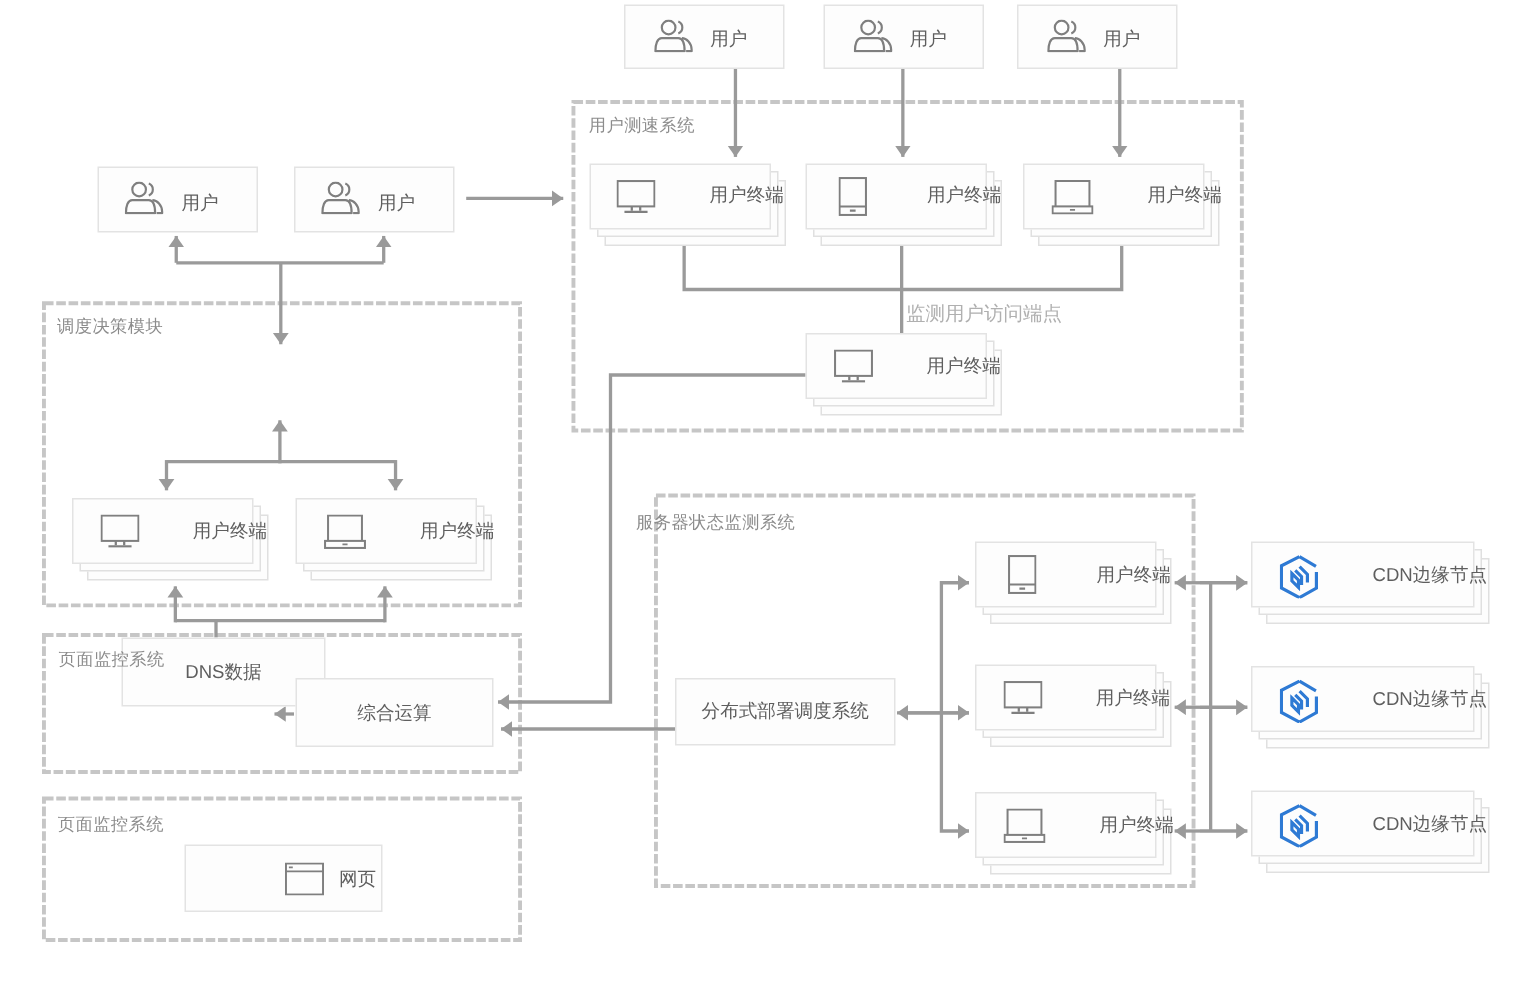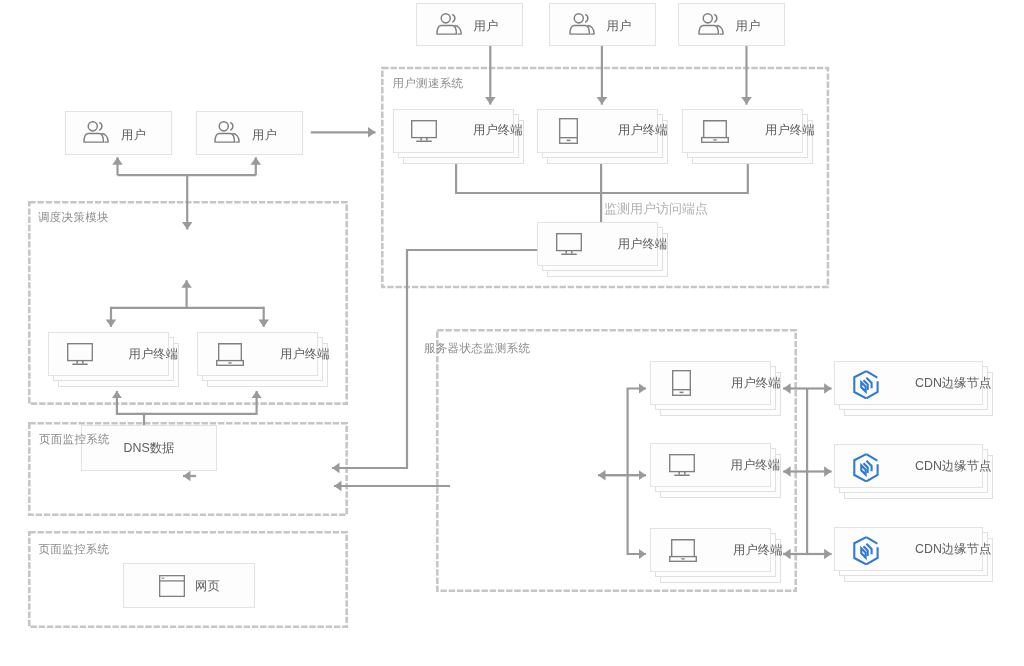--- a/index.html
+++ b/index.html
@@ -275,30 +275,36 @@
             <use href="#i-laptop"></use>
           </svg>
         </span>
       <span class="label" style="margin-left:10px;">用户终端</span>
     </div>
   </div>
 
   <div class="box" style="left:48px;top:425px;width:136px;height:46px;margin-left:33px;">
     <span class="label">DNS数据</span>
   </div>
-
-  <div class="node" style="left:123px;top:563px;width:132px;height:45px;">
+  <div class="box" style="left:197px;top:452px;width:132px;height:46px;">
+    <span class="label">综合运算</span>
+  </div>
+
+  <div class="node" style="left:123px;top:563px;width:132px;height:45px;padding-left:31px;">
     <span class="ico" style="margin-left:35px;margin-top:1px;">
       <svg width="26" height="22">
           <use href="#i-browser"></use>
         </svg>
       </span>
     <span class="label" style="margin-left:10px;margin-top:2px;">网页</span>
   </div>
 
+  <div class="box" style="left:450px;top:452px;width:147px;height:45px;">
+    <span class="label">分布式部署调度系统</span>
+  </div>
 
   <div class="stack" style="left:650px;top:361px;">
     <div class="sheet" style="left:10px;top:11px;width:121px;height:44px;"></div>
     <div class="sheet" style="left:5px;top:5px;width:121px;height:44px;"></div>
     <div class="front" style="width:121px;height:44px;">
       <span class="ico" style="margin-left:21px;">
         <svg width="19" height="26">
             <use href="#i-phone"></use>
           </svg>
         </span>

